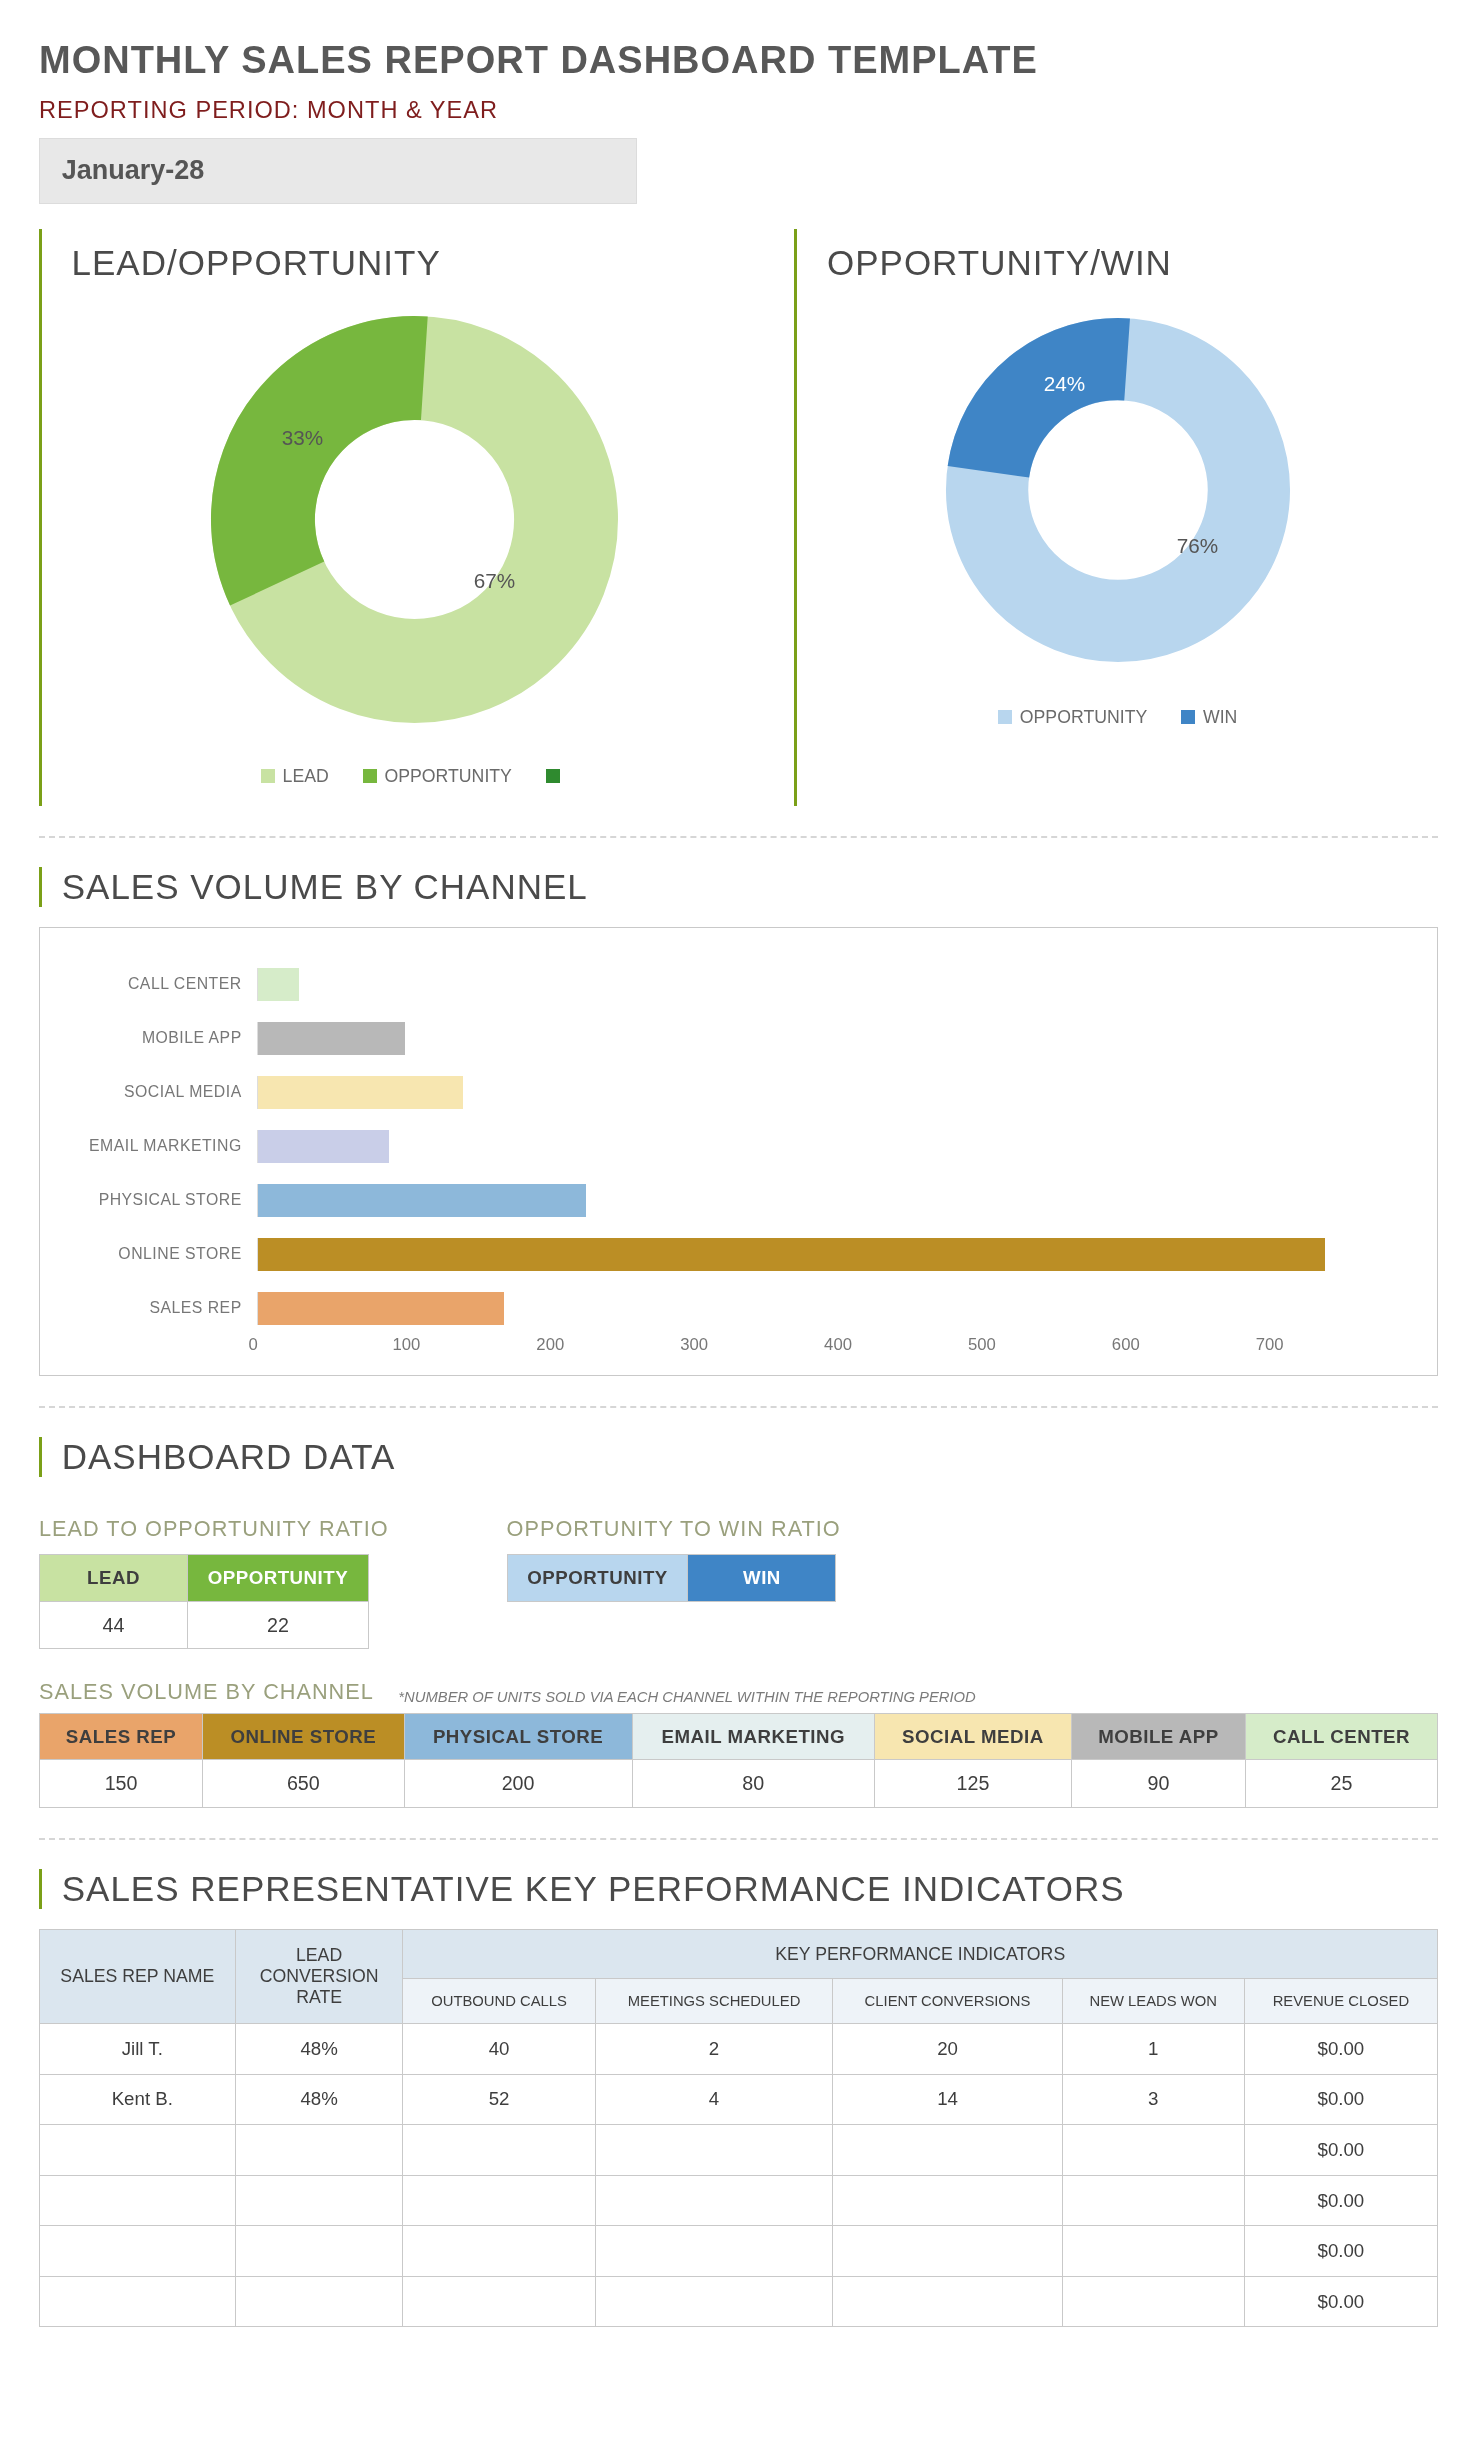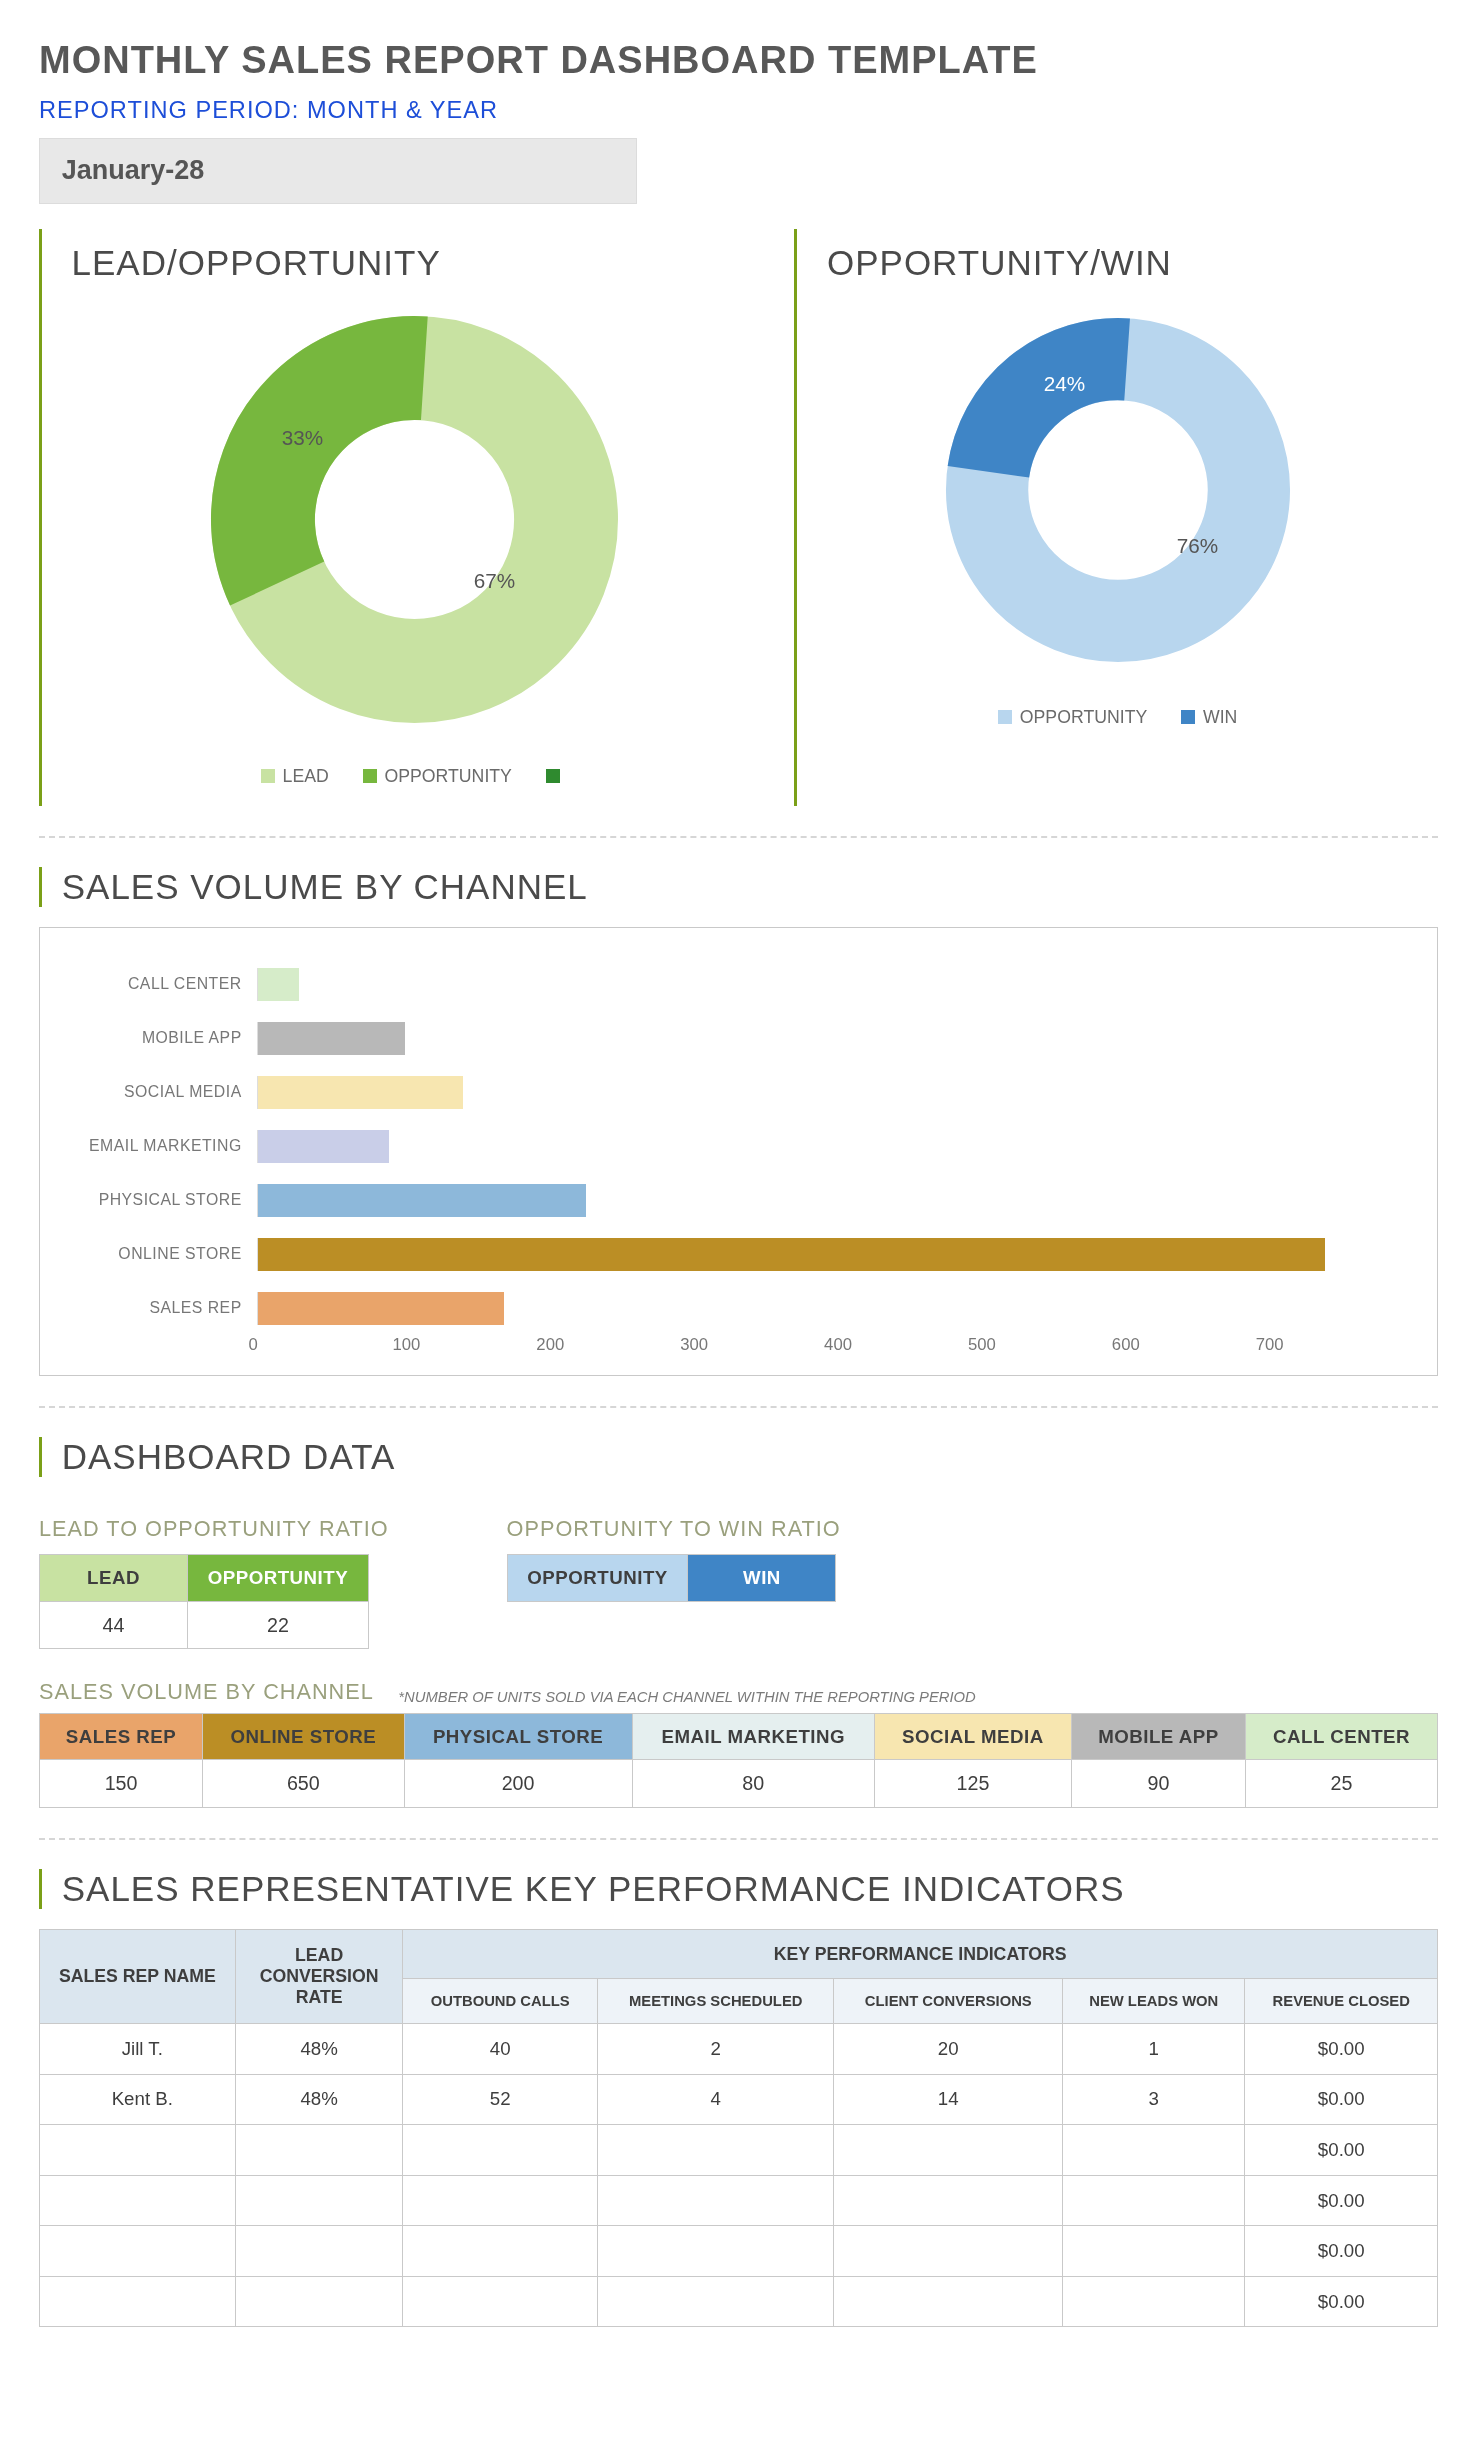--- a/index.html
+++ b/index.html
@@ -11,37 +11,37 @@
     --blue-lite:#b8d6ee;
     --grey-border:#c9c9c9;
     --grey-dash:#d6d6d6;
     --text:#3e3e3e;
   }
   *{box-sizing:border-box}
   body{margin:0;padding:39px;background:#fff;font-family:"Century Gothic","Segoe UI",Arial,sans-serif;color:var(--text);width:1477px}
   .page{width:1399px;margin:0 auto}
   h1{font-size:38px;letter-spacing:1px;color:#585858;margin:0 0 14.8px 0;font-weight:700}
   h2{font-size:35px;font-weight:300;letter-spacing:1px;margin:14.8px 0 19.7px 0;color:#4a4a4a}
-  .sub{font-size:23.6px;letter-spacing:1px;color:#1d4ed8;margin-bottom:13.8px}
+  .sub{font-size:23.6px;letter-spacing:1px;color:#7f1d1d;margin-bottom:13.8px}
   .period-box{background:#e8e8e8;border:0.5px solid #dcdcdc;padding:16.7px 21.7px;width:598px;font-size:27px;font-weight:700;color:#555;margin-bottom:24.6px}
   .row{display:flex;gap:8px}
   .chart-card{border-left:3px solid var(--olive);padding:0 29.5px 19.7px 29.5px;flex:1}
   .chart-card.narrow{flex:0 0 46%}
   .donut-wrap{position:relative;width:433px;height:433px;margin:19.7px auto 29.5px auto}
   .donut-legend{display:flex;gap:34px;justify-content:center;font-size:17.7px;color:#6a6a6a}
   .lg-item{display:flex;align-items:center;gap:7.9px}
   .sw{width:13.8px;height:13.8px}
   .dash-rule{border:0;border-top:2.5px dashed var(--grey-dash);margin:29.5px 0}
   .tbl{border-collapse:collapse;font-size:19.7px}
   .tbl th,.tbl td{border:1px solid var(--grey-border);padding:11.8px 19.7px;text-align:center;white-space:nowrap}
   .tbl th{font-weight:700;letter-spacing:0.5px;font-size:18.7px}
   .note{font-style:italic;font-size:14.8px;color:#7a7a7a;padding-left:4.9px}
   .kpi-tbl{width:100%;border-collapse:collapse;font-size:18.7px;margin-top:14.8px}
   .kpi-tbl th,.kpi-tbl td{border:1px solid var(--grey-border);padding:13.8px 9.8px;text-align:center}
-  .kpi-tbl th{background:#dbe6ef;font-weight:700;font-size:17.7px}
+  .kpi-tbl th{background:#dbe6ef;font-weight:400;font-size:17.7px}
   .kpi-tbl .sub-hd th{font-size:14.8px;background:#eef3f8}
   .kpi-tbl td.name{text-align:center;padding-left:19.7px}
   .barchart{border:1px solid var(--grey-border);padding:29.5px 29.5px 19.7px 29.5px;margin-top:14.8px}
   .bar-row{display:flex;align-items:center;height:54px}
   .bar-label{width:187px;text-align:right;padding-right:14.8px;font-size:15.8px;color:#777;letter-spacing:0.5px}
   .bar-track{flex:1;position:relative;height:32.5px;border-left:1px solid #ddd}
   .bar-fill{position:absolute;left:0;top:0;height:100%}
   .bar-ticks{display:flex;margin-left:187px;font-size:16.7px;color:#777}
   .bar-ticks span{flex:1;text-align:left;transform:translateX(-7.9px)}
   .sub-title{font-size:21.7px;color:#9aa07d;letter-spacing:1px;margin:19.7px 0 11.8px 0}

